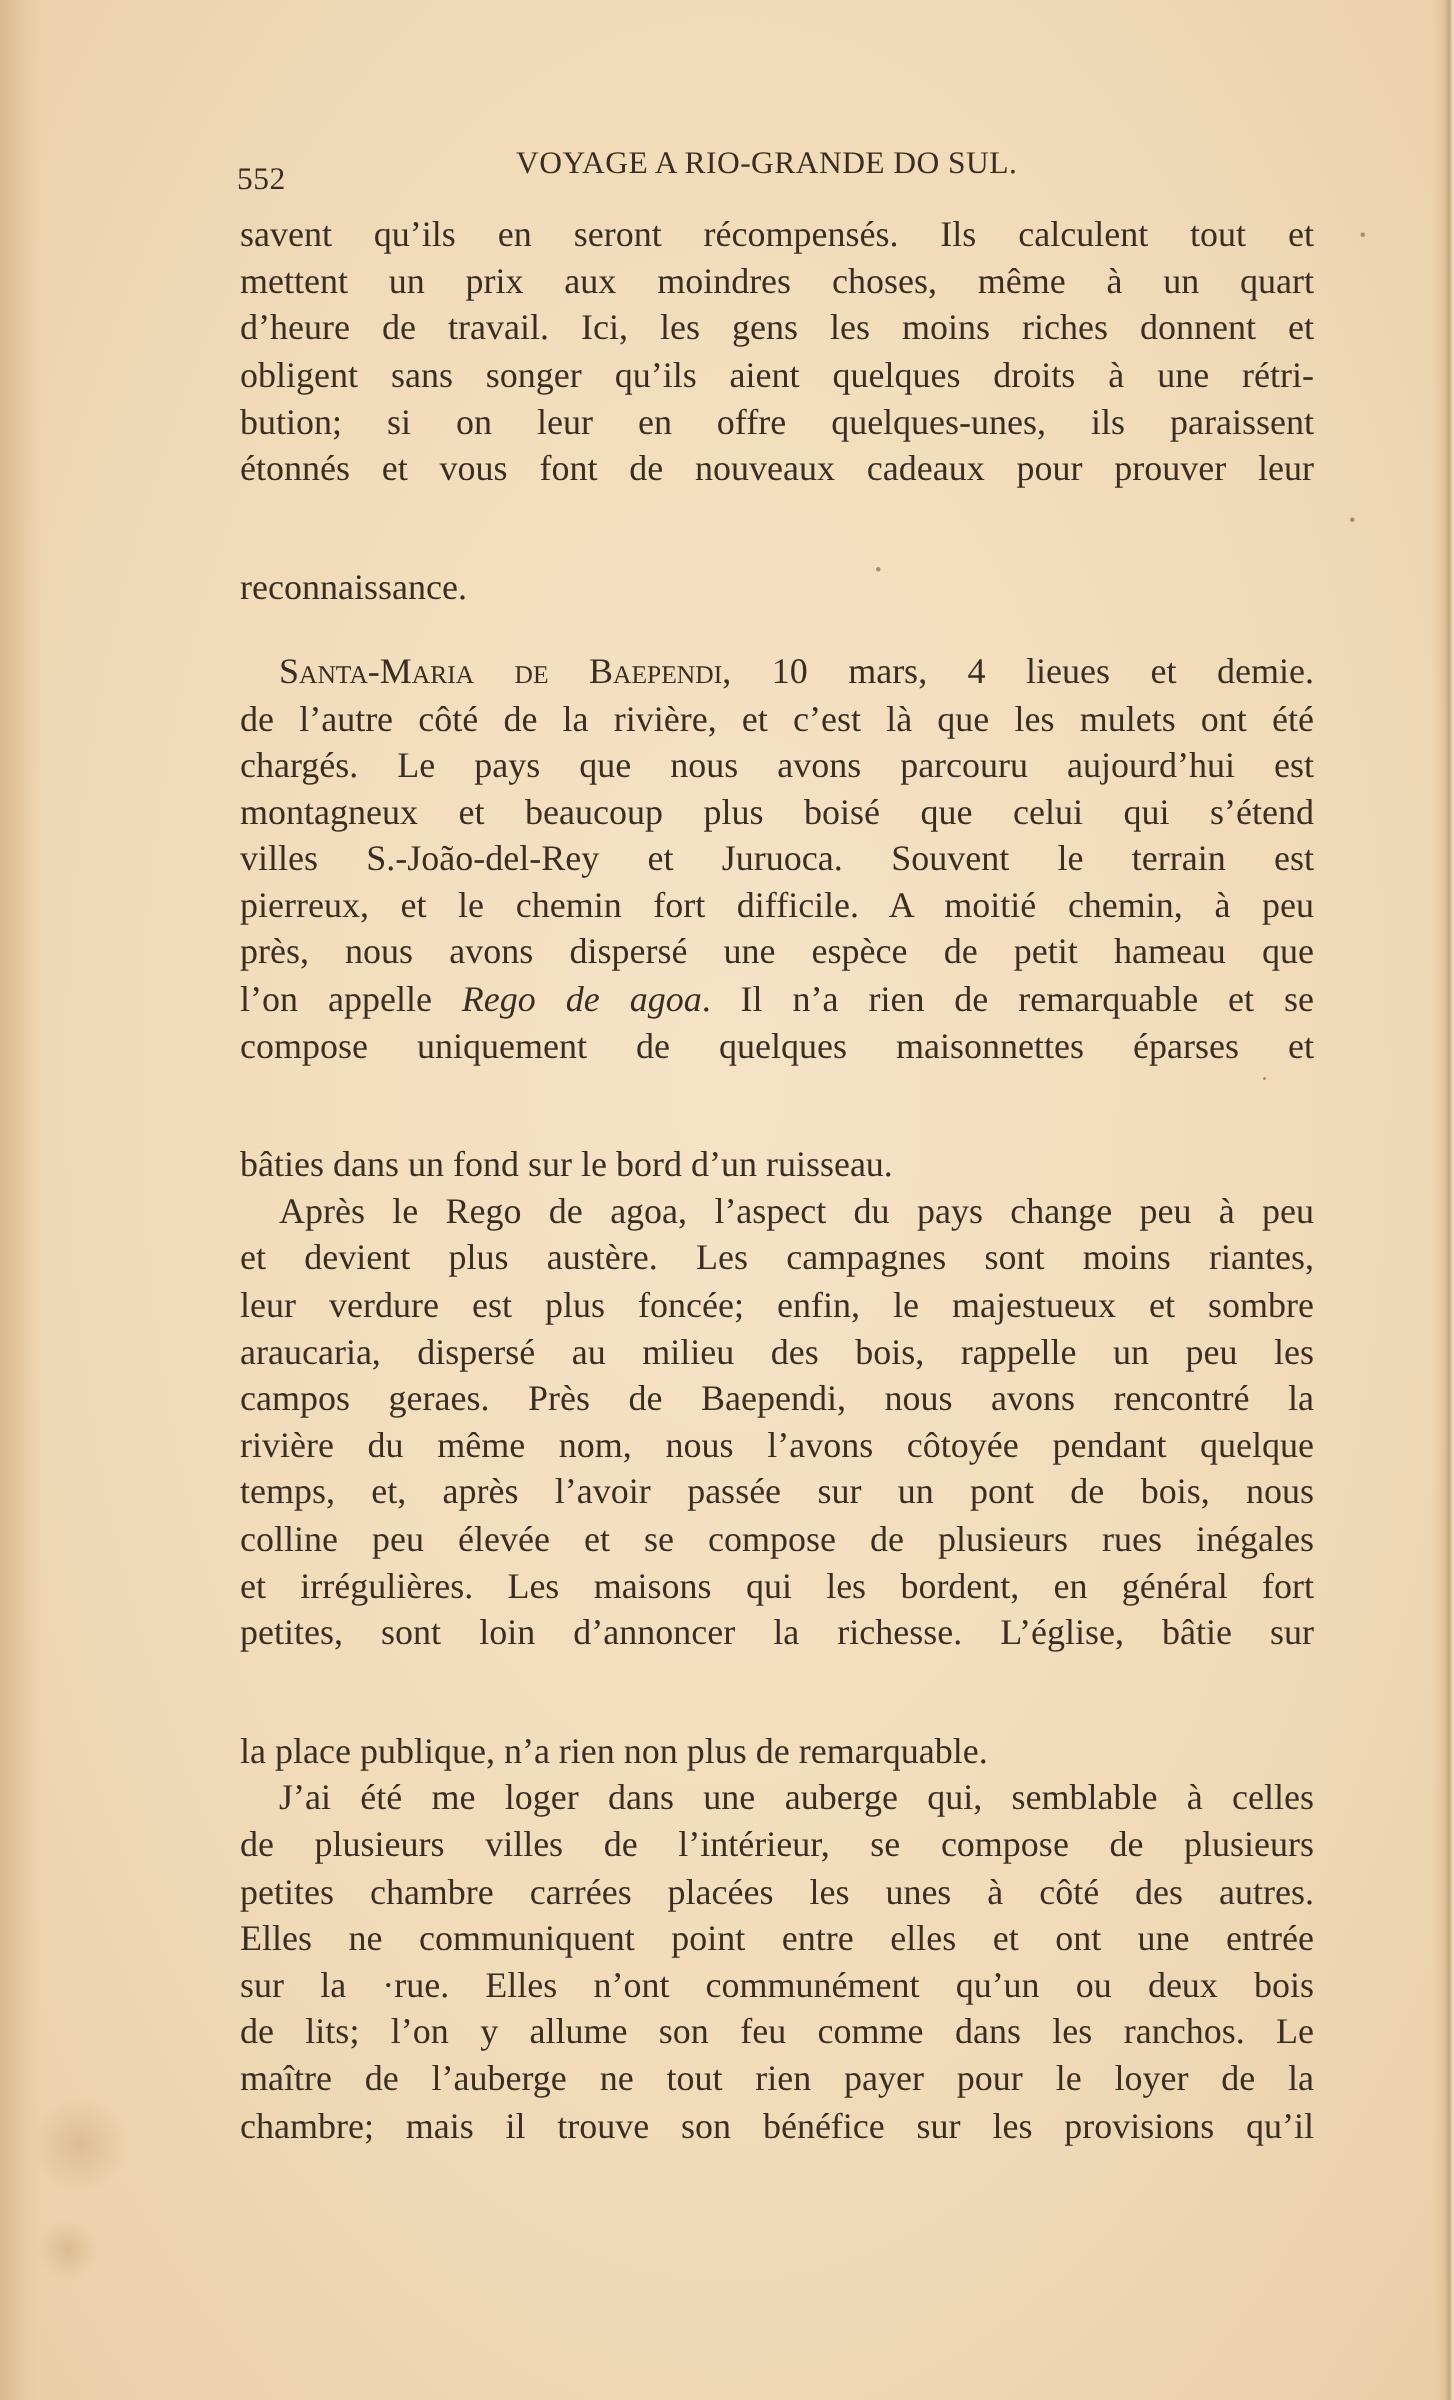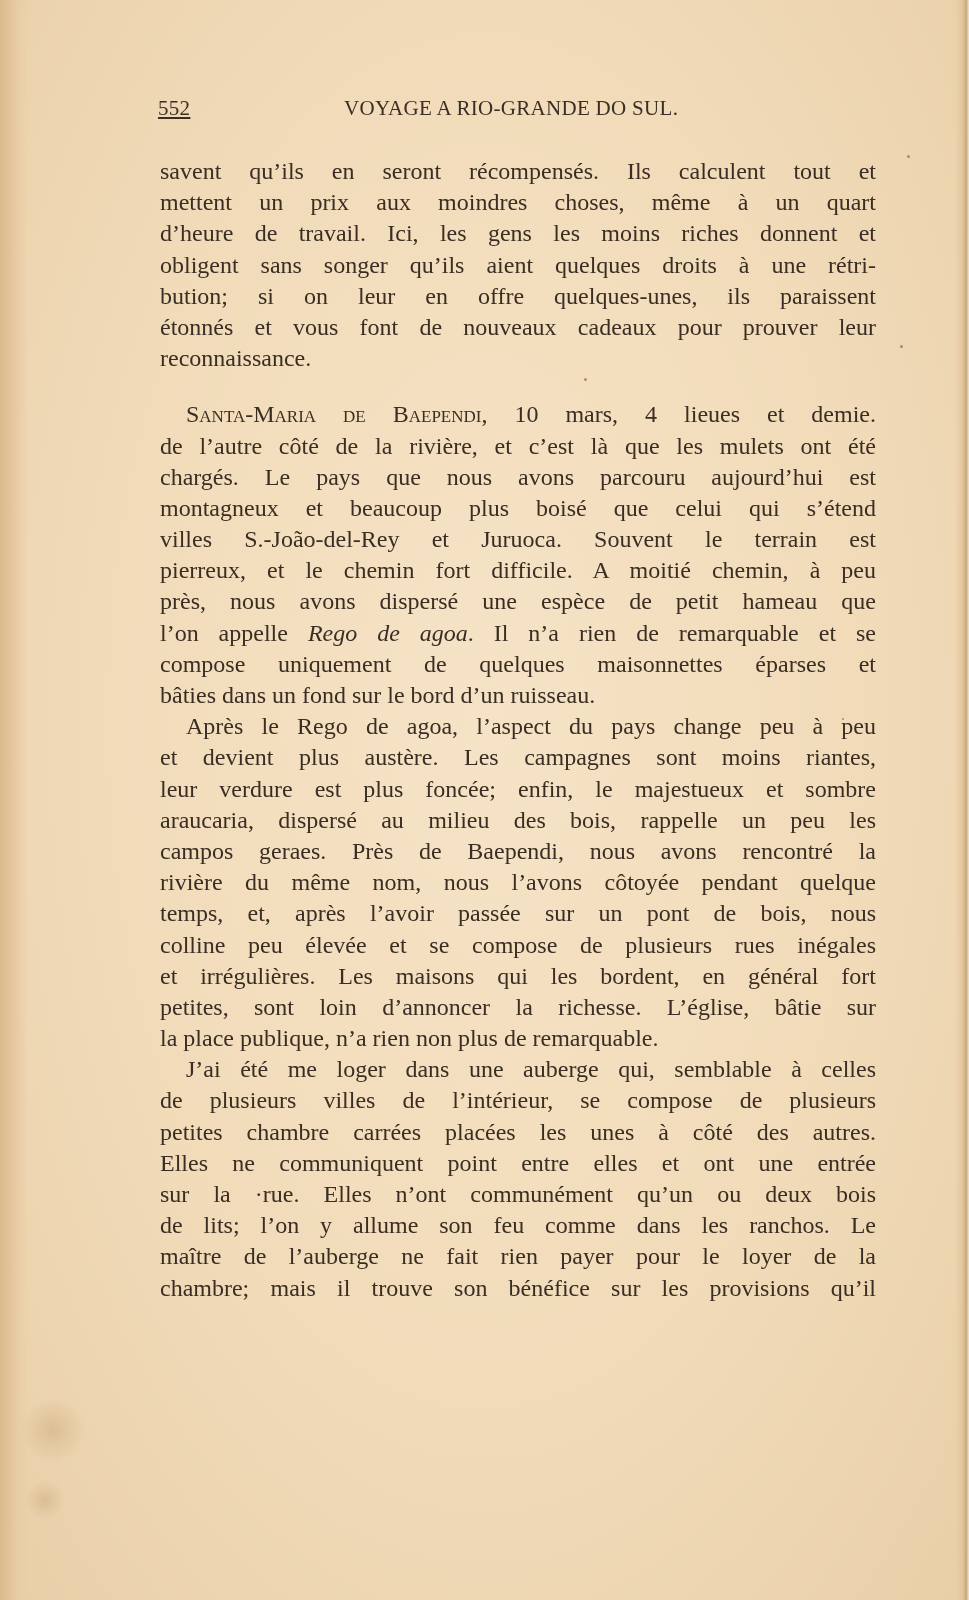--- a/index.html
+++ b/index.html
@@ -19,31 +19,31 @@
     background: linear-gradient(to right, #d9b98e 0%, #e8cca5 60%, rgba(241,219,185,0) 100%);
   }
   .right-edge {
     position: absolute; right: 0; top: 0; width: 14px; height: 1600px;
     background: linear-gradient(to right, rgba(241,219,185,0) 0%, #e3c59c 55%, #c9a77c 80%, #f3e6d2 100%);
   }
   .header {
     position: absolute; top: 96px; left: 158px; width: 718px; height: 30px;
     font-size: 21px; letter-spacing: 0.3px;
   }
-  .page-number { position: absolute; left: 0; top: 0; text-decoration: underline; }
+  .page-number { position: absolute; left: 0; top: 11px; }
   .running-title { position: absolute; left: 186px; top: 0; }
   .text-block {
-    position: absolute; left: 160px; top: 156px; width: 716px;
+    position: absolute; left: 160px; top: 142px; width: 716px;
     font-size: 24px; line-height: 31.2px; text-align: justify;
   }
   .line {
     display: block; white-space: nowrap; text-align: justify;
     text-align-last: justify; height: 31.2px;
   }
-  .line.last { text-align-last: left; }
+  .line.last { text-align-last: left; margin-top: 48px; }
   .line.indent { padding-left: 26px; }
   .para-gap { height: 25px; }
   .sc { font-variant: small-caps; }
   .it { font-style: italic; }
   .speck {
     position: absolute; width: 3px; height: 3px; border-radius: 50%;
     background: #8a6a4a; opacity: 0.7;
   }
   .stain {
     position: absolute; border-radius: 50%;
@@ -110,17 +110,17 @@
       <span class="line last">la place publique, n’a rien non plus de remarquable.</span>
     </div>
 
     <div>
       <span class="line indent">J’ai été me loger dans une auberge qui, semblable à celles</span>
       <span class="line">de plusieurs villes de l’intérieur, se compose de plusieurs</span>
       <span class="line">petites chambre carrées placées les unes à côté des autres.</span>
       <span class="line">Elles ne communiquent point entre elles et ont une entrée</span>
       <span class="line">sur la ·rue. Elles n’ont communément qu’un ou deux bois</span>
       <span class="line">de lits; l’on y allume son feu comme dans les ranchos. Le</span>
-      <span class="line">maître de l’auberge ne fait rien payer pour le loyer de la</span>
+      <span class="line">maître de l’auberge ne tout rien payer pour le loyer de la</span>
       <span class="line">chambre; mais il trouve son bénéfice sur les provisions qu’il</span>
     </div>
   </div>
 </div>
 
 </body></html>

